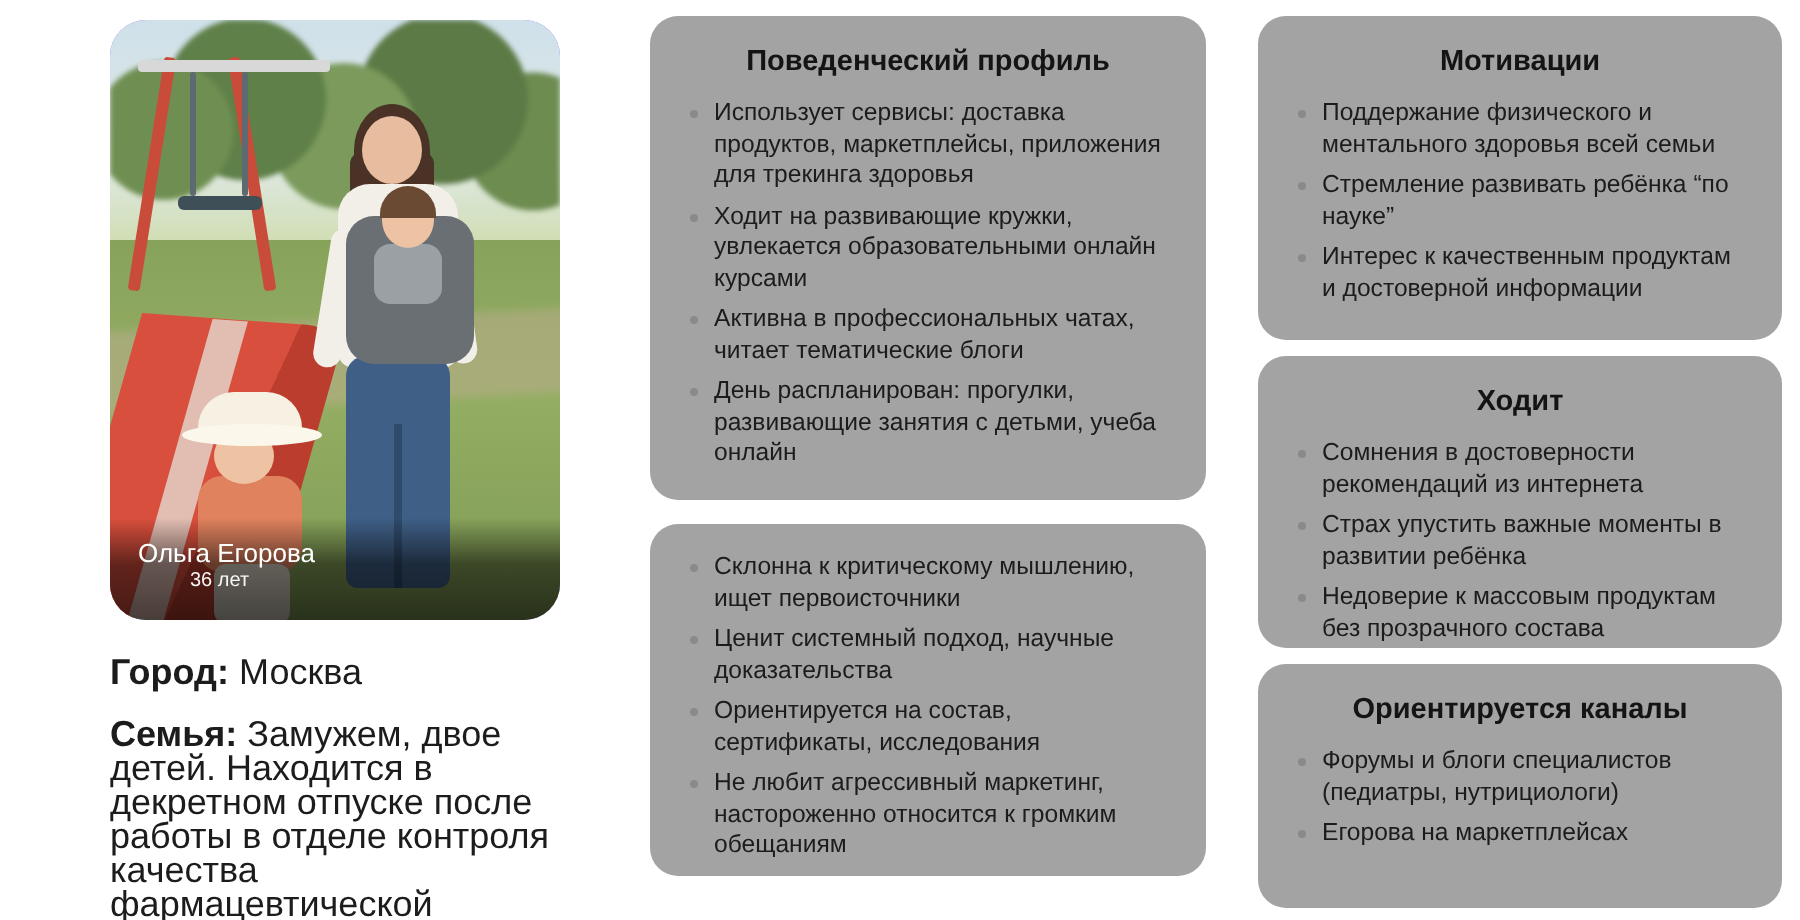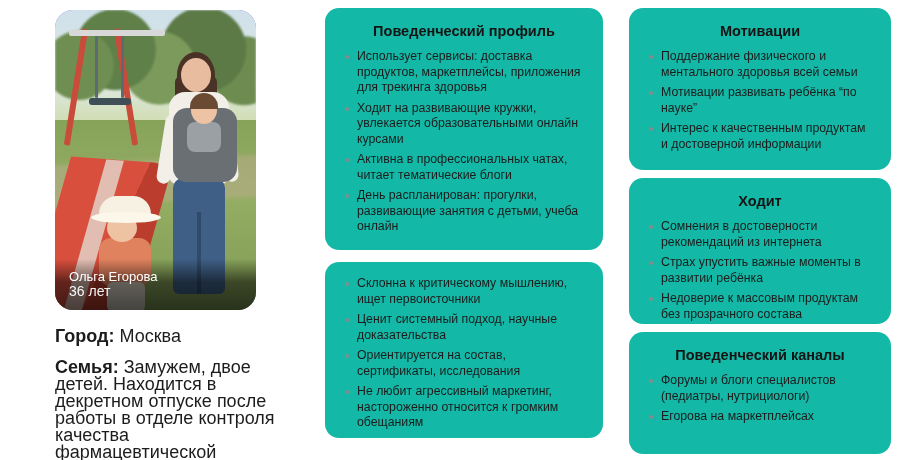--- a/index.html
+++ b/index.html
@@ -24,21 +24,21 @@
   
   .left-col {
     position: absolute;
     left: 55px;
     top: 10px;
     width: 240px;
   }
 
   .photo-card {
     position: relative;
-    width: 201px;
+    width: 225px;
     height: 300px;
     border-radius: 18px;
     overflow: hidden;
     background: #8b5cf6;
   }
 
   
   .sky {
     position: absolute;
     left: 0; top: 0; right: 0;
@@ -146,39 +146,40 @@
     padding: 10px 12px 12px 14px;
     background: linear-gradient(180deg, rgba(0,0,0,0) 0%, rgba(0,0,0,.55) 45%, rgba(0,0,0,.68) 100%);
     color: #fff;
   }
   .name-overlay .pname {
     font-size: 13px;
     line-height: 15px;
     font-weight: 400;
   }
   .name-overlay .page-age {
-    font-size: 14px;
+    font-size: 10px;
     line-height: 14px;
     opacity: .95;
+    margin-left: 26px;
   }
 
   .meta {
     margin-top: 18px;
     width: 236px;
     font-size: 18px;
     line-height: 17px;
     color: #1c1c1c;
   }
   .meta .row { margin-bottom: 14px; }
   .meta b { font-weight: 700; }
 
   
   .card {
     position: absolute;
-    background: #14b8a6;
+    background: #a3a3a3;
     border-radius: 14px;
     padding: 14px 16px 16px 16px;
     box-sizing: border-box;
   }
   .card h3 {
     margin: 0 0 9px 0;
     font-size: 14.5px;
     line-height: 18px;
     font-weight: 700;
     text-align: center;
@@ -300,35 +301,35 @@
         <li>Ценит системный подход, научные доказательства</li>
         <li>Ориентируется на состав, сертификаты, исследования</li>
         <li>Не любит агрессивный маркетинг, настороженно относится к громким обещаниям</li>
       </ul>
   </div>
 
   <div class="card" id="card-motivation">
     <h3>Мотивации</h3>
     <ul>
         <li>Поддержание физического и ментального здоровья всей семьи</li>
-        <li>Мотивации развивать ребёнка “по науке”</li>
+        <li>Стремление развивать ребёнка “по науке”</li>
         <li>Интерес к качественным продуктам и достоверной информации</li>
       </ul>
   </div>
 
   <div class="card" id="card-pains">
     <h3>Ходит</h3>
     <ul>
         <li>Сомнения в достоверности рекомендаций из интернета</li>
         <li>Страх упустить важные моменты в развитии ребёнка</li>
         <li>Недоверие к массовым продуктам без прозрачного состава</li>
       </ul>
   </div>
 
   <div class="card" id="card-channels">
-    <h3>Поведенческий каналы</h3>
+    <h3>Ориентируется каналы</h3>
     <ul>
         <li>Форумы и блоги специалистов (педиатры, нутрициологи)</li>
         <li>Егорова на маркетплейсах</li>
       </ul>
   </div>
 
 </div>
 
 </body></html>

